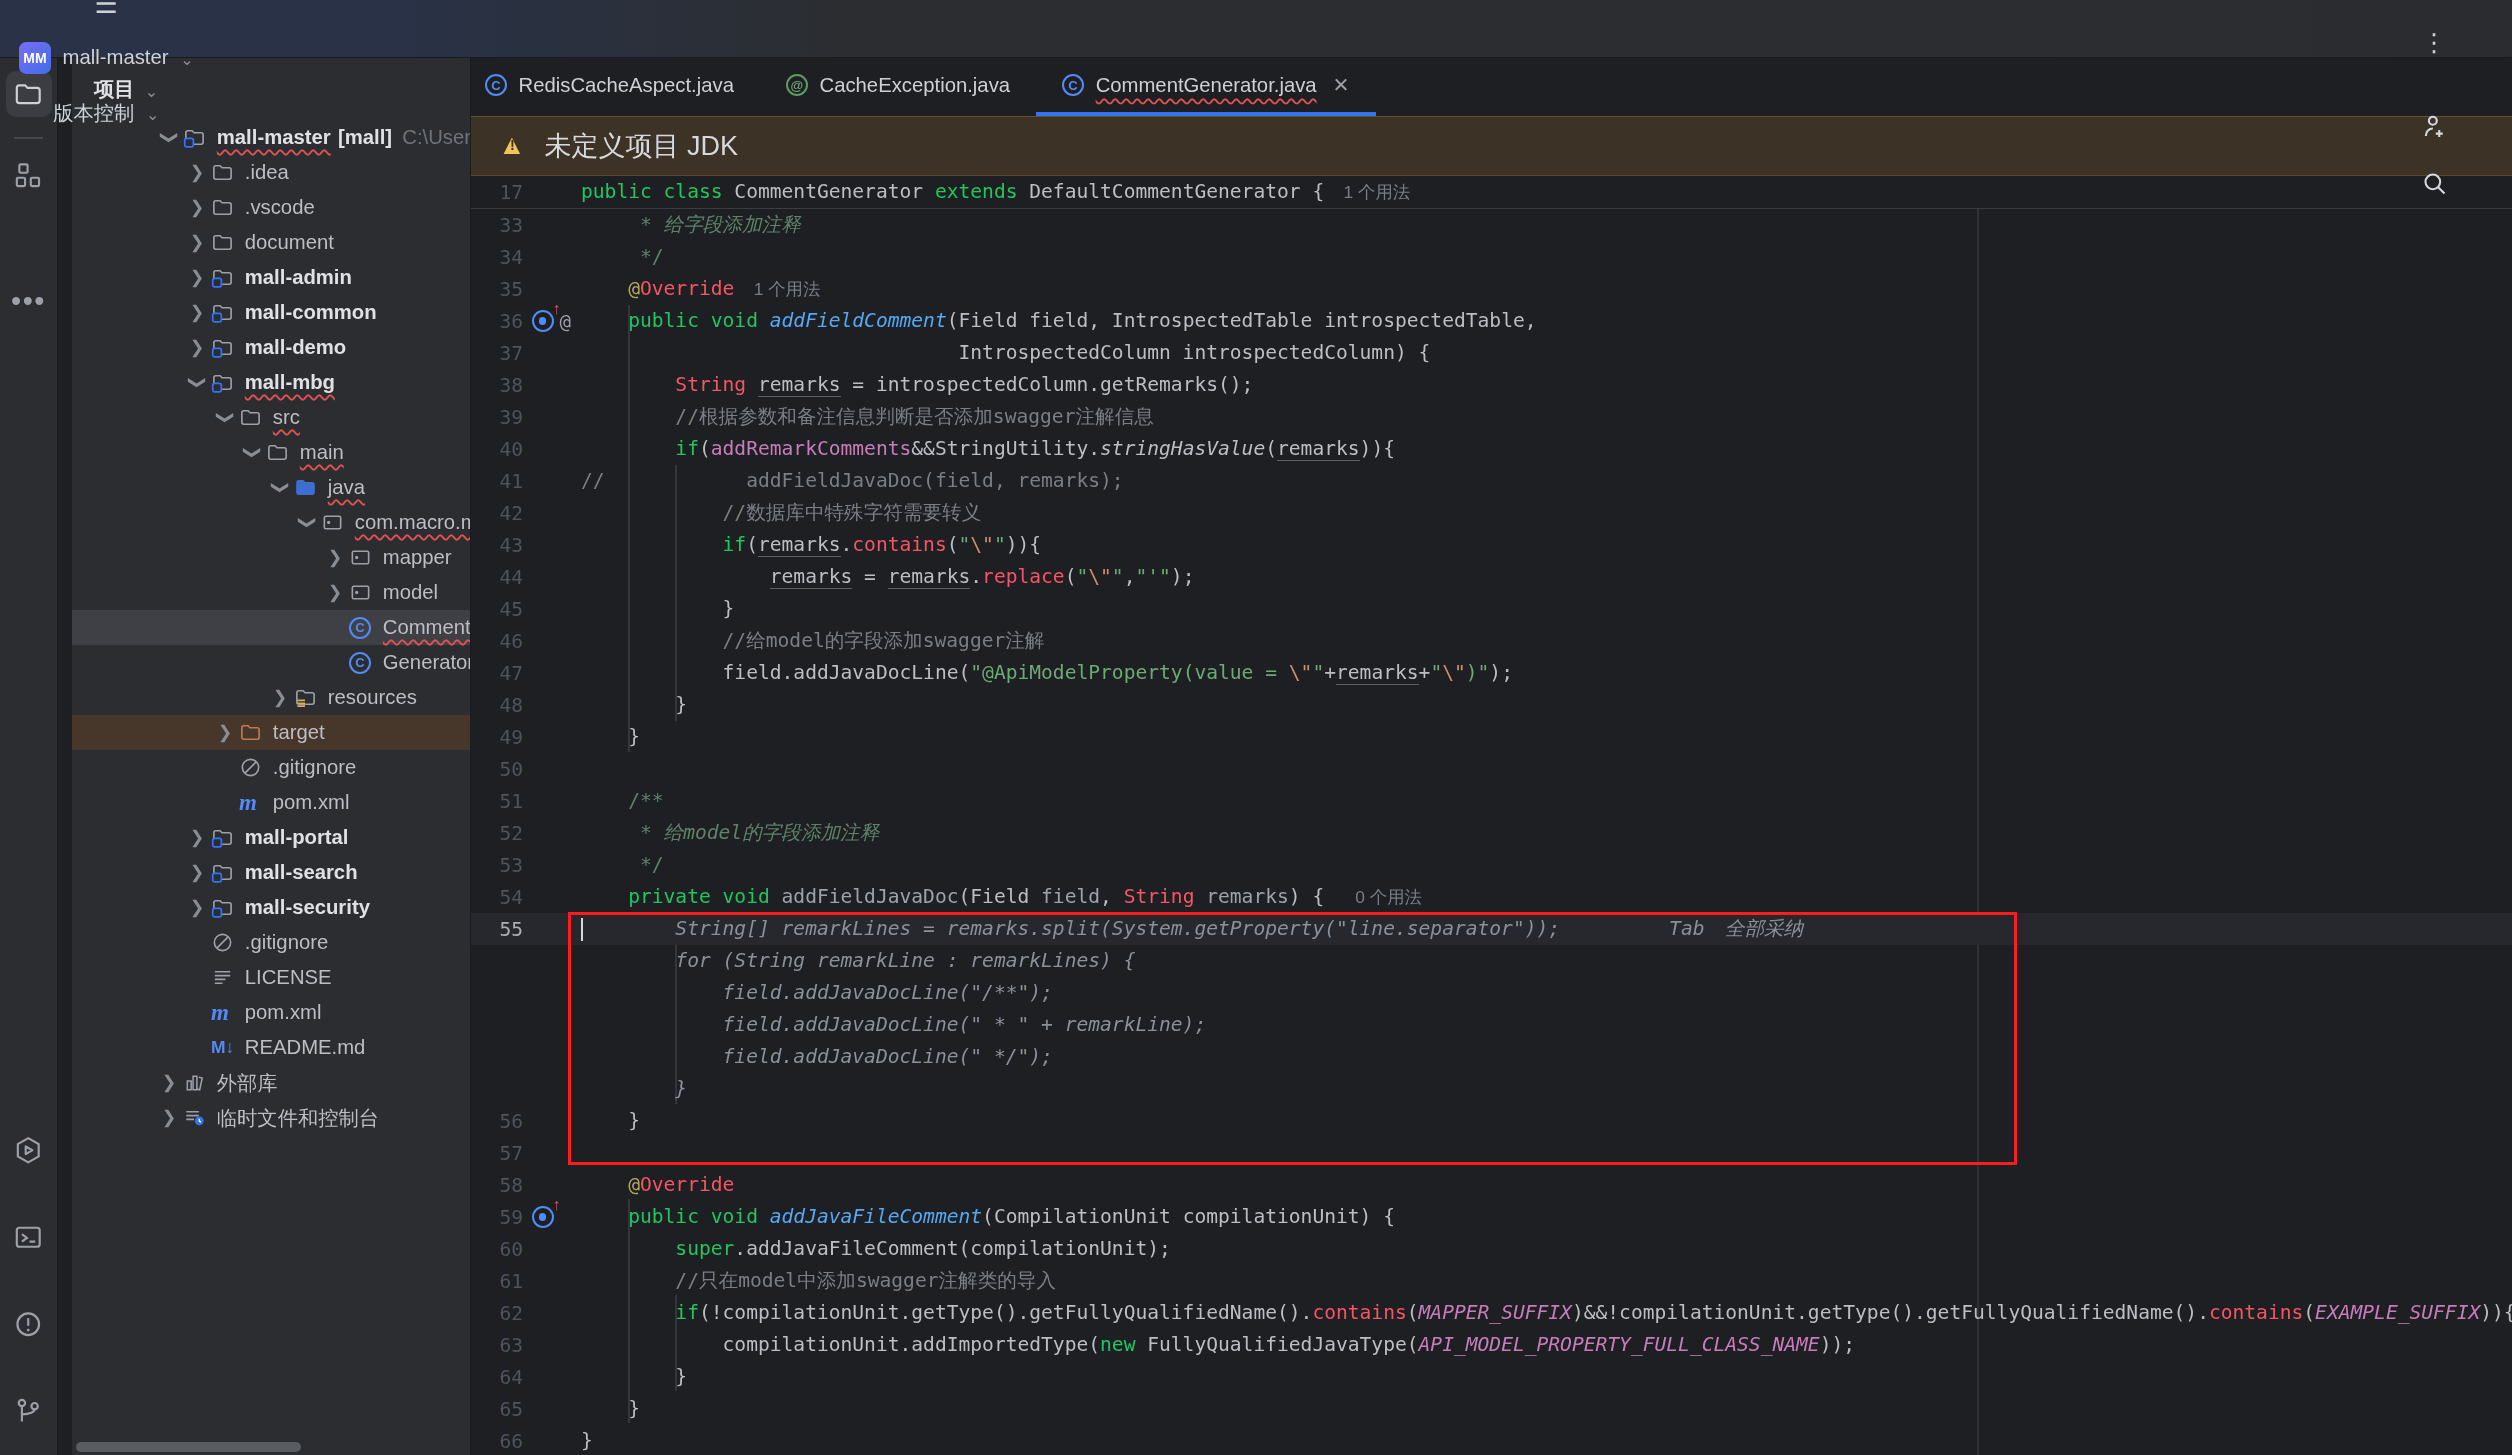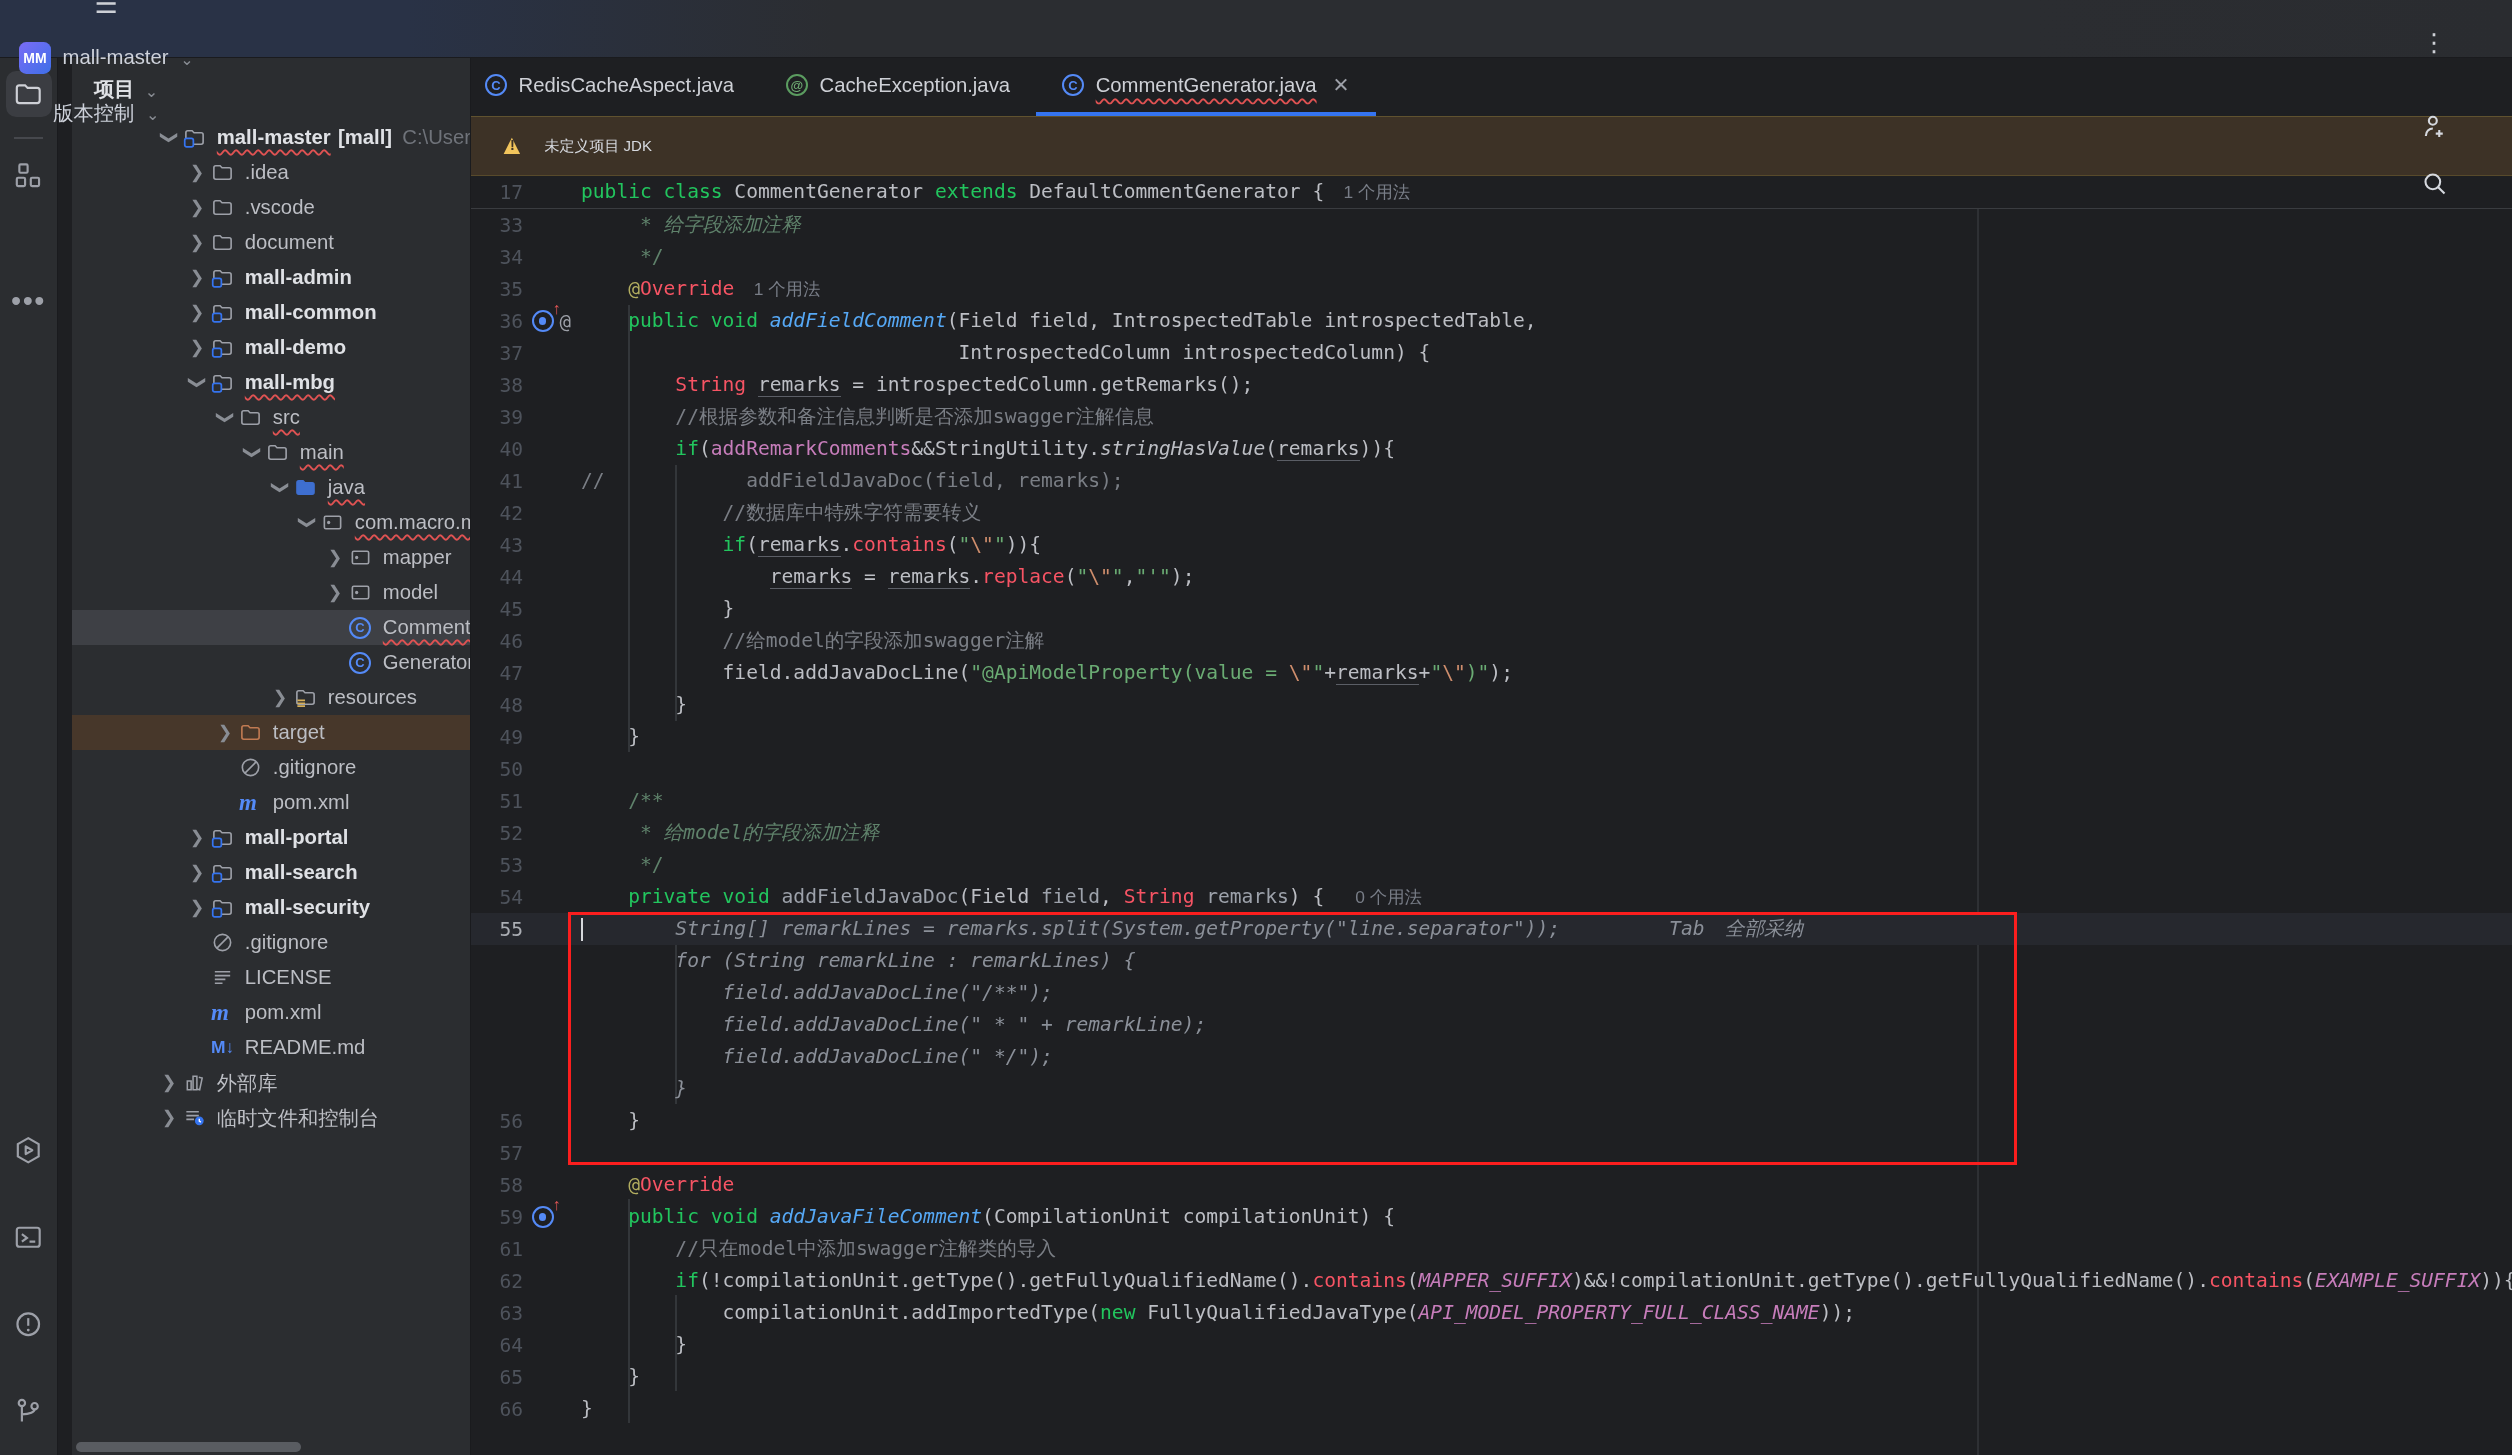--- a/index.html
+++ b/index.html
@@ -72,21 +72,21 @@
   .editor { position:absolute; left:459px; top:58px; width:2053px; height:1397px; background:#1E1F22; }
   .tab-bar { height:58px; display:flex; align-items:stretch; background:#1E1F22; }
   .tab { display:flex; align-items:center; gap:11.6px; padding:0 26px; border-bottom:4.4px solid transparent; }
   .tab .tlbl { color:#CED0D6; font-size:20.3px; }
   .tab.active { border-bottom-color:#3574F0; }
   .tab .tlbl.err { text-decoration:underline wavy #DF5252 1.5px; text-underline-offset:5.8px; }
   .tab-close { color:#9DA0A8; font-size:20.3px; margin-left:4.4px; }
 
   .banner { height:60px; background:#3D3226; border-top:1.5px solid #60522F; border-bottom:1.5px solid #584A2B;
     display:flex; align-items:center; gap:17.4px; padding-left:39px; }
-  .banner-text { color:#D6D9DF; font-size:15px; }
+  .banner-text { color:#D6D9DF; font-size:27px; }
   .warn-tri { position:relative; width:29px; height:29px; }
   .warn-tri .t { position:absolute; left:0; top:-1.5px; color:#F2C55C; font-size:28px; line-height:29px; }
   .warn-tri .b { position:absolute; left:0; top:5.8px; width:29px; text-align:center; color:#3D3226; font:700 14.5px "Liberation Sans",sans-serif; }
 
   .sticky { height:33px; border-bottom:1.5px solid #3A3C40; }
   .code-area { position:relative; height:1246px; }
 
   .crow { position:relative; height:32px; display:flex; align-items:center; z-index:1; }
   .crow.cur { background:#26282E; }
   .gnum { width:64px; flex:0 0 64px; text-align:right; color:#4E535C;
@@ -712,20 +712,25 @@
         <span class="gnum">59</span>
         <span class="gics">
           <span class="gi-ovr">
             <span class="dot"></span>
             <span class="arr">↑</span>
           </span>
         </span>
         <pre><span class="s kw">    public void </span><span class="s md">addJavaFileComment</span><span class="s pl">(CompilationUnit compilationUnit) {</span></pre>
       </div>
       <div class="crow">
+        <span class="gnum">60</span>
+        <span class="gics"></span>
+        <pre><span class="s kw">        super</span><span class="s pl">.addJavaFileComment(compilationUnit);</span></pre>
+      </div>
+      <div class="crow">
         <span class="gnum">61</span>
         <span class="gics"></span>
         <pre><span class="s cm">        //只在model中添加swagger注解类的导入</span></pre>
       </div>
       <div class="crow">
         <span class="gnum">62</span>
         <span class="gics"></span>
         <pre><span class="s kw">        if</span><span class="s pl">(!compilationUnit.getType().getFullyQualifiedName().</span><span class="s er">contains</span><span class="s pl">(</span><span class="s cn">MAPPER_SUFFIX</span><span class="s pl">)&amp;&amp;!compilationUnit.getType().getFullyQualifiedName().</span><span class="s er">contains</span><span class="s pl">(</span><span class="s cn">EXAMPLE_SUFFIX</span><span class="s pl">)){</span></pre>
       </div>
       <div class="crow">

